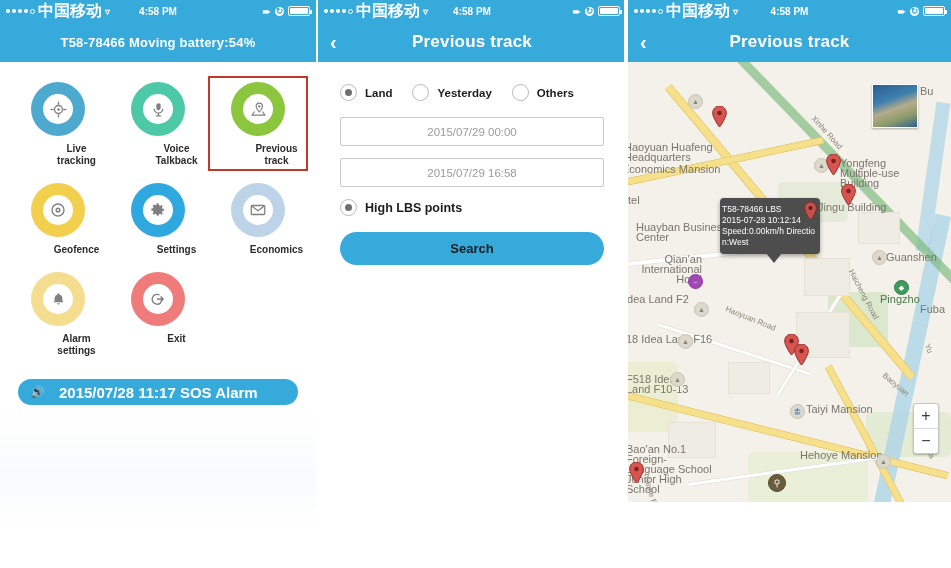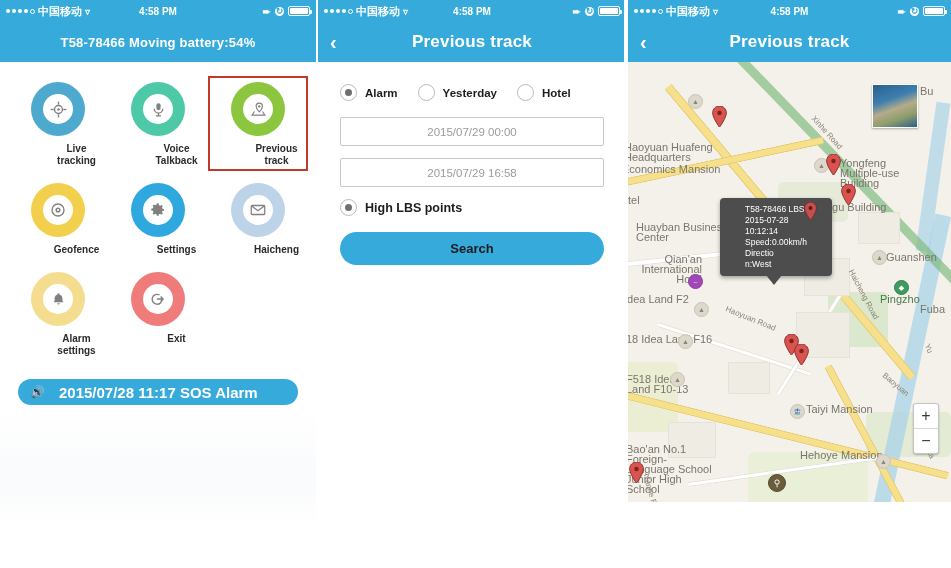--- a/index.html
+++ b/index.html
@@ -13,21 +13,21 @@
   #panel3{left:628px;width:323px;}
   .gap{position:absolute;top:0;height:568px;width:4px;background:#fff;}
 
   
   .statusbar{height:22px;background:#35aadb;color:#fff;display:flex;align-items:center;
              font-size:10px;font-weight:bold;position:relative;padding:0 6px;box-sizing:border-box;}
   .sb-left{display:flex;align-items:center;gap:3px;}
   .dots{display:flex;align-items:center;gap:2px;}
   .dots i{width:4px;height:4px;border-radius:50%;background:#fff;display:block;}
   .dots i.hollow{background:transparent;border:1px solid #fff;width:3px;height:3px;}
-  .carrier{font-size:11px;letter-spacing:0;}
+  .carrier{font-size:16px;letter-spacing:0;}
   .wifi{font-size:10px;}
   .sb-time{position:absolute;left:0;right:0;text-align:center;font-size:10px;font-weight:bold;}
   .sb-right{margin-left:auto;display:flex;align-items:center;gap:4px;position:relative;z-index:2;}
   .loc-arrow{font-size:10px;transform:rotate(0deg);}
   .lockico{font-size:9px;background:#fff;color:#35aadb;border-radius:50%;width:9px;height:9px;
            display:inline-flex;align-items:center;justify-content:center;font-weight:bold;}
   .battery{width:22px;height:10px;border:1px solid #fff;border-radius:2px;position:relative;padding:1px;box-sizing:border-box;}
   .battery::after{content:"";position:absolute;right:-3px;top:3px;width:2px;height:4px;background:#fff;border-radius:0 1px 1px 0;}
   .battery span{display:block;height:100%;background:#fff;border-radius:1px;}
 
@@ -96,22 +96,22 @@
        border:1px solid #c9c3b4;display:flex;align-items:center;justify-content:center;
        font-size:7px;color:#8b8576;}
   .poi.purple{background:#a048b5;border-color:#8c3ba0;color:#fff;}
   .poi.green{background:#3f9a5e;border-color:#34804e;color:#fff;}
   .poi.dark{background:#6b5d3c;border-color:#55492e;color:#fff;width:16px;height:16px;font-size:9px;}
   .pin{position:absolute;width:15px;height:21px;cursor:pointer;}
   .pin svg{display:block;}
   .thumb{position:absolute;width:44px;height:42px;border:1px solid #fff;
          background:linear-gradient(160deg,#2b5f8f 0%,#3d7fae 35%,#b5ab8a 55%,#8d9c6a 75%,#2b5f8f 100%);
          box-shadow:0 1px 2px rgba(0,0,0,.3);}
-  .bubble{position:absolute;background:#4d4d4d;color:#fff;border-radius:4px;padding:6px 25px;
-          font-size:8.5px;line-height:11px;box-shadow:0 2px 4px rgba(0,0,0,.35);width:112px;box-sizing:border-box;}
+  .bubble{position:absolute;background:#4d4d4d;color:#fff;border-radius:4px;padding:6px 2px;
+          font-size:8.5px;line-height:11px;box-shadow:0 2px 4px rgba(0,0,0,.35);width:100px;box-sizing:border-box;}
   .bubble::after{content:"";position:absolute;left:46px;bottom:-9px;border-left:8px solid transparent;
                  border-right:8px solid transparent;border-top:10px solid #4d4d4d;}
   .zoomctl{position:absolute;right:12px;bottom:48px;width:24px;background:#fff;border:1px solid #c5c5c5;
            border-radius:3px;box-shadow:0 1px 2px rgba(0,0,0,.25);}
   .zoomctl div{height:24px;display:flex;align-items:center;justify-content:center;font-size:16px;
                color:#3a3a3a;cursor:pointer;}
   .zoomctl div:first-child{border-bottom:1px solid #d8d8d8;}
 
   
   .ctlbar{position:absolute;left:0;bottom:0;width:323px;height:128px;background:#fff;}
@@ -232,21 +232,21 @@
 
       <div class="cell">
         <div class="ico" style="background:#bcd3e8">
           <div class="inner">
             <svg width="18" height="18" viewBox="0 0 24 24" fill="none" stroke="#808080" stroke-width="1.7">
               <rect x="3" y="6" width="18" height="12" rx="1.2"></rect>
                 <path d="M3.6 6.8 12 13l8.4-6.2"></path>
             </svg>
           </div>
         </div>
-        <div class="cellLabel">Haicheng</div>
+        <div class="cellLabel">Economics</div>
       </div>
 
       <div class="cell">
         <div class="ico" style="background:#f5dd8f">
           <div class="inner">
             <svg width="17" height="17" viewBox="0 0 24 24" fill="#808080">
               <path d="M12 3a1.4 1.4 0 0 1 1.4 1.4v.5A5.6 5.6 0 0 1 17.5 10v3.6l1.5 2.4H5l1.5-2.4V10a5.6 5.6 0 0 1 4.1-5.1v-.5A1.4 1.4 0 0 1 12 3z"></path>
               <path d="M10.2 17.4h3.6a1.8 1.8 0 0 1-3.6 0z"></path>
             </svg>
           </div>
@@ -304,29 +304,29 @@
 
     <div class="navbar">
       <div class="backbtn">‹</div>
       <div class="navtitle">Previous track</div>
     </div>
 
     <div class="form">
       <div class="radios">
         <div class="radiowrap">
           <span class="radio on"></span>
-          <span class="radiolabel">Alarm</span>
+          <span class="radiolabel">Land</span>
         </div>
         <div class="radiowrap">
           <span class="radio"></span>
           <span class="radiolabel">Yesterday</span>
         </div>
         <div class="radiowrap" style="margin-right:0">
           <span class="radio"></span>
-          <span class="radiolabel">Hotel</span>
+          <span class="radiolabel">Others</span>
         </div>
       </div>
 
       <div class="datefield">
         <span class="datetext">2015/07/29 00:00</span>
       </div>
       <div class="datefield">
         <span class="datetext">2015/07/29 16:58</span>
       </div>
 

